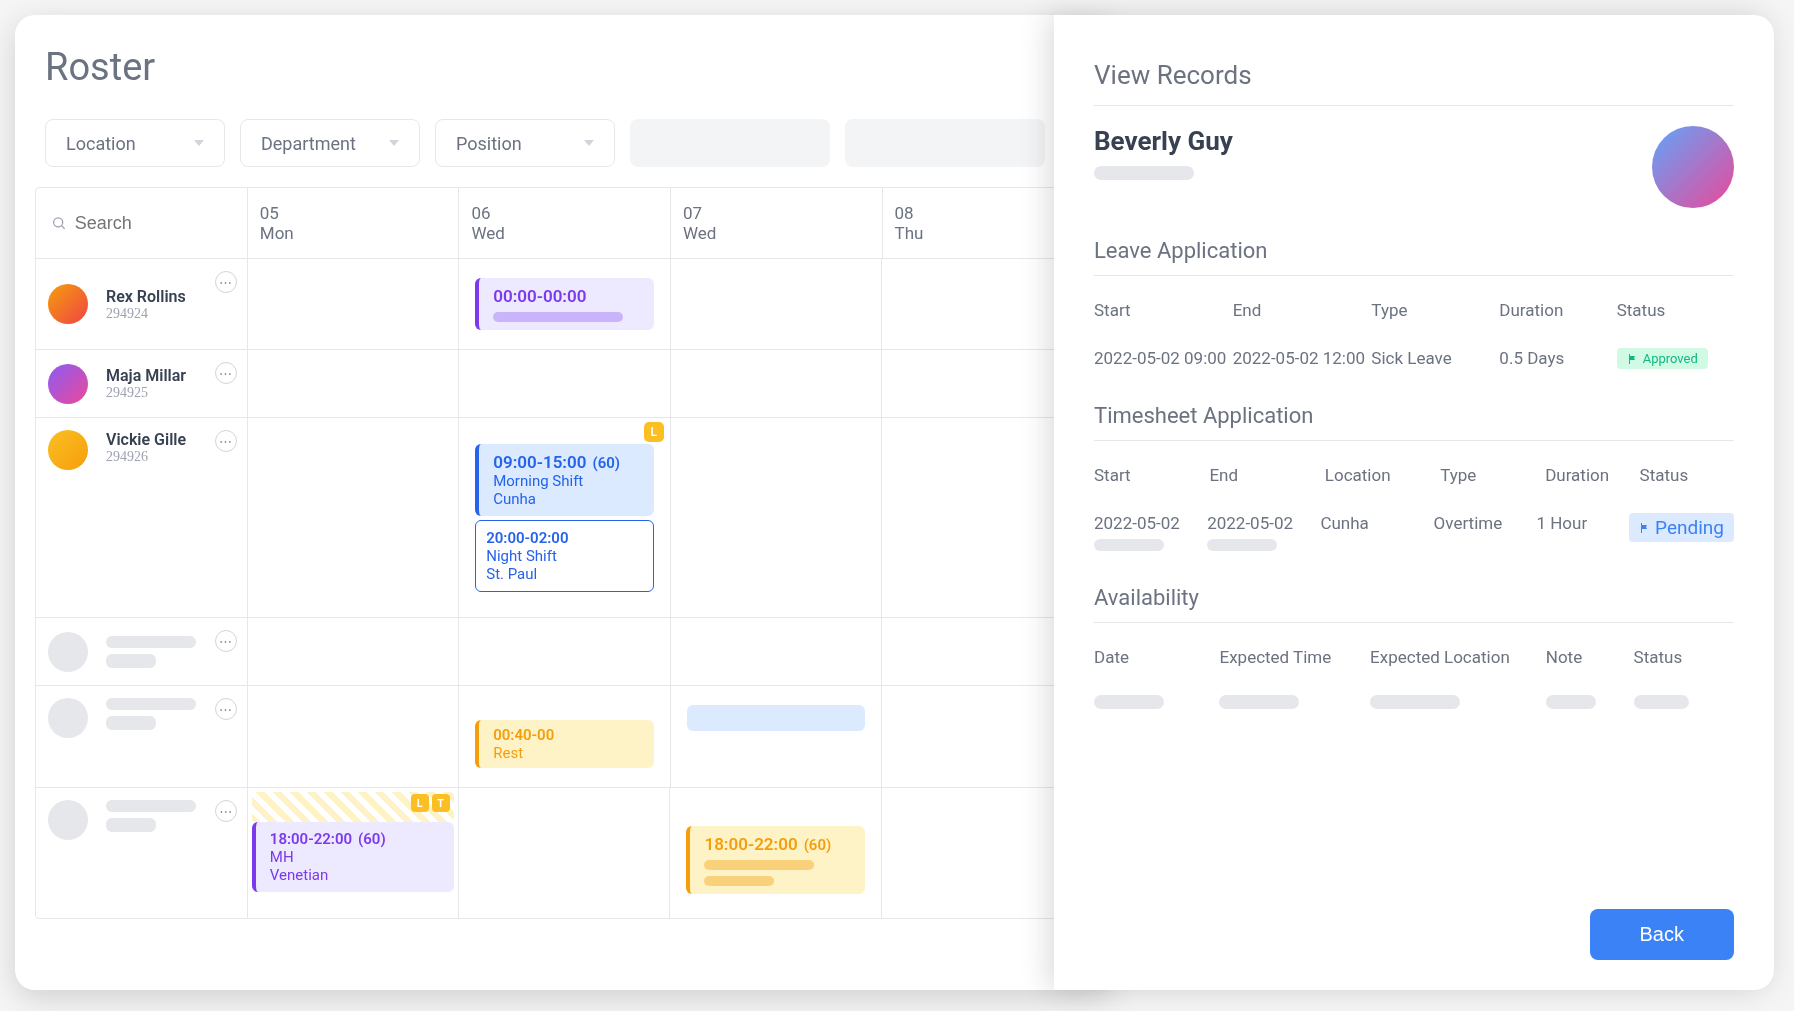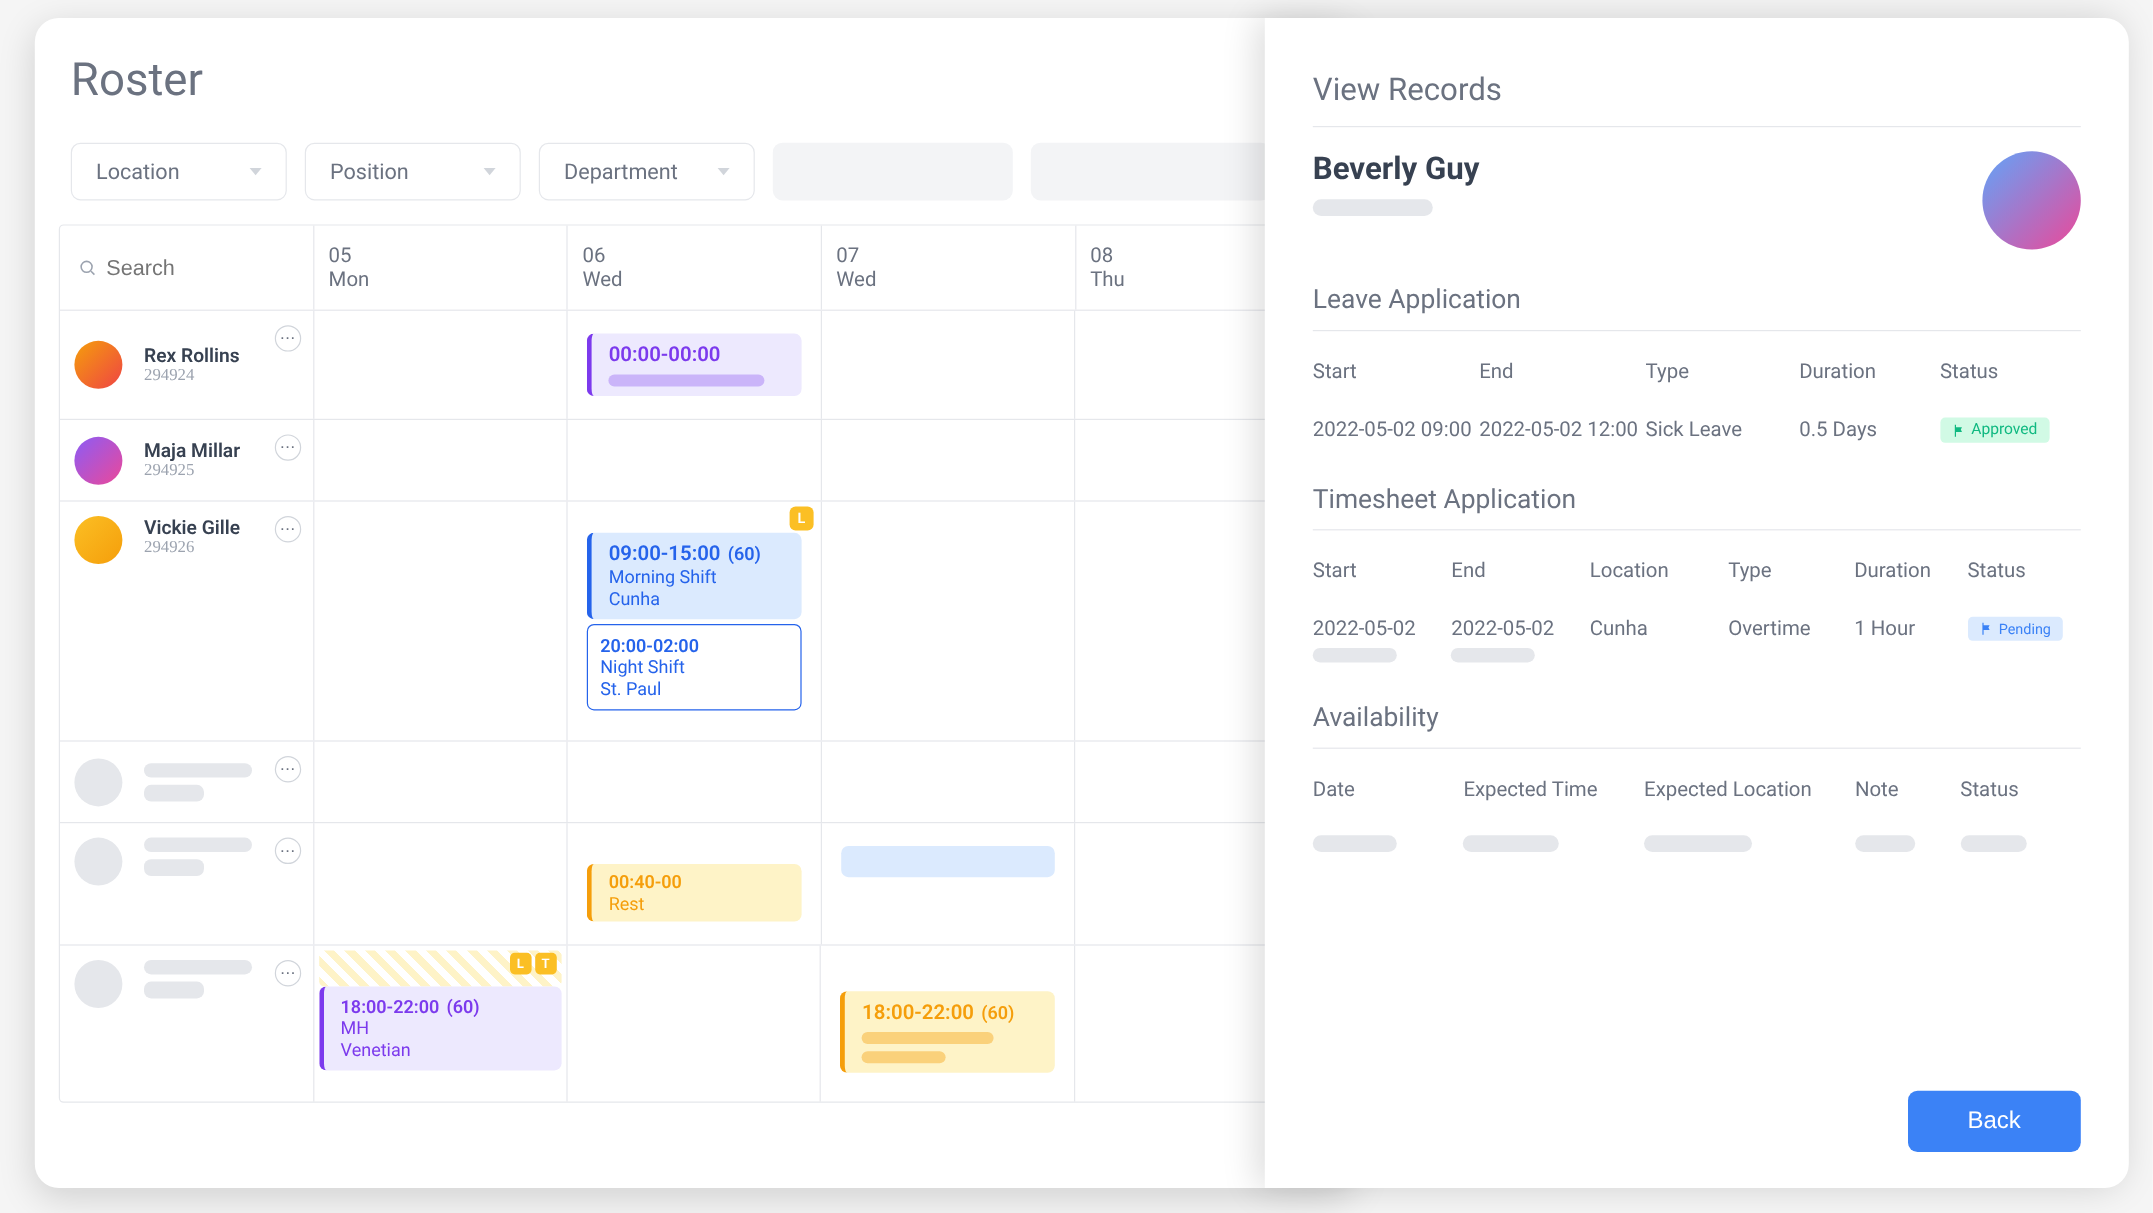--- a/index.html
+++ b/index.html
@@ -1,17 +1,17 @@
 <!DOCTYPE html>
 <html><head>
 <meta charset="utf-8">
 <style>
 * { margin: 0; padding: 0; box-sizing: border-box; }
 body { font-family: -apple-system, BlinkMacSystemFont, 'Segoe UI', Roboto, sans-serif; background: #f5f5f5; width: 1794px; height: 1011px; position: relative; overflow: hidden; }
-.main-card { position: absolute; left: 29px; top: 15px; width: 1100px; height: 975px; background: #fff; border-radius: 20px; box-shadow: 0 8px 30px rgba(0,0,0,0.15); padding: 30px 20px; overflow: hidden; }
+.main-card { position: absolute; left: 15px; top: 15px; width: 1100px; height: 975px; background: #fff; border-radius: 20px; box-shadow: 0 8px 30px rgba(0,0,0,0.15); padding: 30px 20px; overflow: hidden; }
 .page-title { font-size: 38px; color: #6b7280; font-weight: 400; margin-bottom: 30px; padding-left: 10px; }
 .filters { display: flex; gap: 15px; margin-bottom: 20px; padding-left: 10px; }
 .filter { border: 1px solid #e5e7eb; border-radius: 8px; padding: 12px 20px; display: flex; align-items: center; justify-content: space-between; font-size: 18px; color: #6b7280; cursor: pointer; background: #fff; min-width: 180px; }
 .filter-placeholder { background: #f3f4f6; border: none; height: 48px; }
 .chevron { width: 0; height: 0; border-left: 5px solid transparent; border-right: 5px solid transparent; border-top: 6px solid #d1d5db; }
 .grid { border: 1px solid #e5e7eb; border-radius: 4px; }
 .grid-header { display: flex; border-bottom: 1px solid #e5e7eb; }
 .grid-col-emp { width: 220px; border-right: 1px solid #e5e7eb; padding: 15px; display: flex; align-items: center; gap: 8px; }
 .grid-col-day { width: 220px; border-right: 1px solid #e5e7eb; padding: 15px 12px; }
 .day-num { font-size: 17px; color: #6b7280; }
@@ -60,43 +60,43 @@
 .emp-header h3 { font-size: 26px; font-weight: 700; color: #374151; }
 .emp-header .sk { height: 14px; width: 100px; background: #e5e7eb; border-radius: 7px; margin-top: 10px; }
 .emp-avatar-lg { width: 82px; height: 82px; border-radius: 50%; background: linear-gradient(135deg, #60a5fa, #ec4899); }
 .section-title { font-size: 22px; color: #6b7280; margin-bottom: 10px; margin-top: 20px; border-bottom: 1px solid #e5e7eb; padding-bottom: 12px; }
 .tbl { width: 100%; }
 .tbl-head, .tbl-row { display: flex; padding: 14px 0; font-size: 17px; }
 .tbl-head { color: #6b7280; }
 .tbl-row { color: #6b7280; }
 .c1 { flex: 1.3; } .c2 { flex: 1.3; } .c3 { flex: 1.2; } .c4 { flex: 1.1; } .c5 { flex: 1.1; }
 .status-approved { background: #d1fae5; color: #10b981; padding: 3px 10px; border-radius: 4px; font-size: 13px; display: inline-flex; align-items: center; gap: 4px; }
-.status-pending { background: #dbeafe; color: #3b82f6; padding: 3px 10px; border-radius: 4px; font-size: 12px; display: inline-flex; align-items: center; gap: 4px; }
+.status-pending { background: #dbeafe; color: #3b82f6; padding: 3px 10px; border-radius: 4px; font-size: 19px; display: inline-flex; align-items: center; gap: 4px; }
 .flag-ic { width: 12px; height: 12px; }
 .sk2 { height: 12px; background: #e5e7eb; border-radius: 6px; width: 70px; margin-top: 6px; }
 .sk3 { height: 14px; background: #e5e7eb; border-radius: 7px; }
 .back-btn { position: absolute; bottom: 30px; right: 40px; background: #3b82f6; color: #fff; border: none; padding: 14px 50px; font-size: 20px; border-radius: 8px; cursor: pointer; }
 </style>
 </head>
 <body>
 
 <div class="main-card">
   <h1 class="page-title">Roster</h1>
 
   <div class="filters">
     <div class="filter">
       <span>Location</span>
       <span class="chevron"></span>
     </div>
     <div class="filter">
+      <span>Department</span>
+      <span class="chevron"></span>
+    </div>
+    <div class="filter">
       <span>Position</span>
-      <span class="chevron"></span>
-    </div>
-    <div class="filter">
-      <span>Department</span>
       <span class="chevron"></span>
     </div>
     <div class="filter filter-placeholder" style="min-width:200px"></div>
     <div class="filter filter-placeholder" style="min-width:200px"></div>
   </div>
 
   <div class="grid">
     <div class="grid-header">
       <div class="grid-col-emp">
         <svg class="search-icon" viewBox="0 0 24 24" fill="none" stroke="#9ca3af" stroke-width="2">

